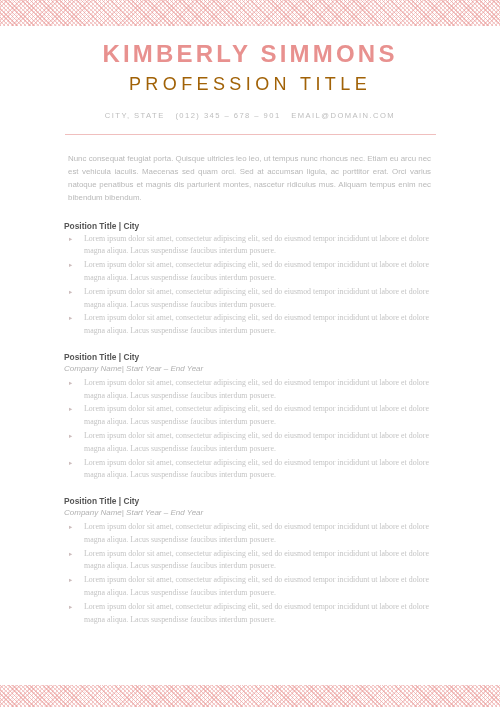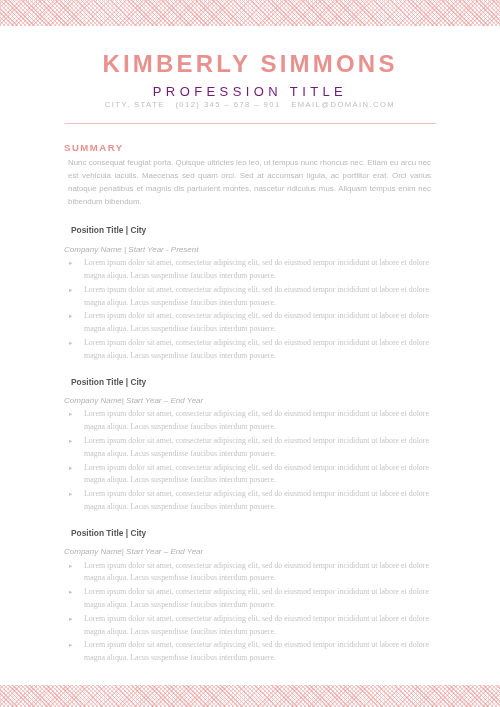--- a/index.html
+++ b/index.html
@@ -28,47 +28,48 @@
     background-image:
       repeating-linear-gradient(45deg,  rgba(232,145,143,0.55) 0 1px, rgba(255,255,255,0) 1px 3px),
       repeating-linear-gradient(-45deg, rgba(232,145,143,0.40) 0 1px, rgba(255,255,255,0) 1px 3px),
       repeating-linear-gradient(90deg,  rgba(232,145,143,0.16) 0 1px, rgba(255,255,255,0) 1px 4px);
   }
   .band-top    { top: 0;    height: 26px; }
   .band-bottom { top: 685px; height: 22px; }
 
   .content {
     position: absolute;
-    top: 26px;
+    top: 16px;
     left: 0;
     width: 500px;
   }
 
   
   .header { text-align: center; padding-top: 25px; }
   .name {
     color: #e8918f;
     font-size: 24px;
     font-weight: bold;
     letter-spacing: 3.2px;
     line-height: 1.1;
     margin: 0;
   }
   .profession {
-    color: #701a75;
-    font-size: 13px;
+    color: #a16207;
+    font-size: 18px;
     font-weight: normal;
     letter-spacing: 4.4px;
     margin: 8px 0 0 0;
     line-height: 1.1;
   }
   .contact {
     color: #bdbdbd;
     font-size: 7.6px;
     letter-spacing: 1.45px;
+    margin-top: 16px;
     line-height: 1.2;
   }
   .contact span { white-space: pre; }
   .divider {
     height: 1px;
     background: #f0bfbe;
     margin: 14px auto 0 auto;
     width: 371px;
   }
 
@@ -92,21 +93,21 @@
     text-align: justify;
     margin: 4px;
   }
 
   .job { margin-top: 0; }
   .job + .job { margin-top: 13px; }
   .job-title {
     color: #565656;
     font-size: 8.4px;
     font-weight: bold;
-    margin: 7px;
+    margin: 0;
     line-height: 1.45;
   }
   .job-meta {
     color: #b1b1b1;
     font-size: 8px;
     font-style: italic;
     margin: 0 0 2px 0;
     line-height: 1.45;
   }
   .bullets {
@@ -149,31 +150,29 @@
       <h2 class="profession">PROFESSION TITLE</h2>
       <div class="contact">
         <span>CITY, STATE</span><span>&nbsp;&nbsp;&nbsp;</span><span>(012) 345 – 678 – 901</span><span>&nbsp;&nbsp;&nbsp;</span><span>EMAIL@DOMAIN.COM</span>
       </div>
       <div class="divider"></div>
     </div>
 
     <div class="body-wrap">
 
       <div class="section">
-        <div class="section-title">SUMMARY</div>
         <p class="summary-text">Nunc consequat feugiat porta. Quisque ultricies leo leo, ut tempus nunc rhoncus nec. Etiam eu arcu nec est vehicula iaculis. Maecenas sed quam orci. Sed at accumsan ligula, ac porttitor erat. Orci varius natoque penatibus et magnis dis parturient montes, nascetur ridiculus mus. Aliquam tempus enim nec bibendum bibendum.</p>
       </div>
 
       <div class="section experience-sec">
 
         <div class="jobs-list">
 
           <div class="job">
             <div class="job-title">Position Title | City</div>
-            <div class="job-meta">Company Name | Start Year - Present</div>
             <ul class="bullets">
               <li class="bullet"><span class="bullet-marker">▸</span><span>Lorem ipsum dolor sit amet, consectetur adipiscing elit, sed do eiusmod tempor incididunt ut labore et dolore magna aliqua. Lacus suspendisse faucibus interdum posuere.</span></li>
               <li class="bullet"><span class="bullet-marker">▸</span><span>Lorem ipsum dolor sit amet, consectetur adipiscing elit, sed do eiusmod tempor incididunt ut labore et dolore magna aliqua. Lacus suspendisse faucibus interdum posuere.</span></li>
               <li class="bullet"><span class="bullet-marker">▸</span><span>Lorem ipsum dolor sit amet, consectetur adipiscing elit, sed do eiusmod tempor incididunt ut labore et dolore magna aliqua. Lacus suspendisse faucibus interdum posuere.</span></li>
               <li class="bullet"><span class="bullet-marker">▸</span><span>Lorem ipsum dolor sit amet, consectetur adipiscing elit, sed do eiusmod tempor incididunt ut labore et dolore magna aliqua. Lacus suspendisse faucibus interdum posuere.</span></li>
             </ul>
           </div>
 
           <div class="job">
             <div class="job-title">Position Title | City</div>

